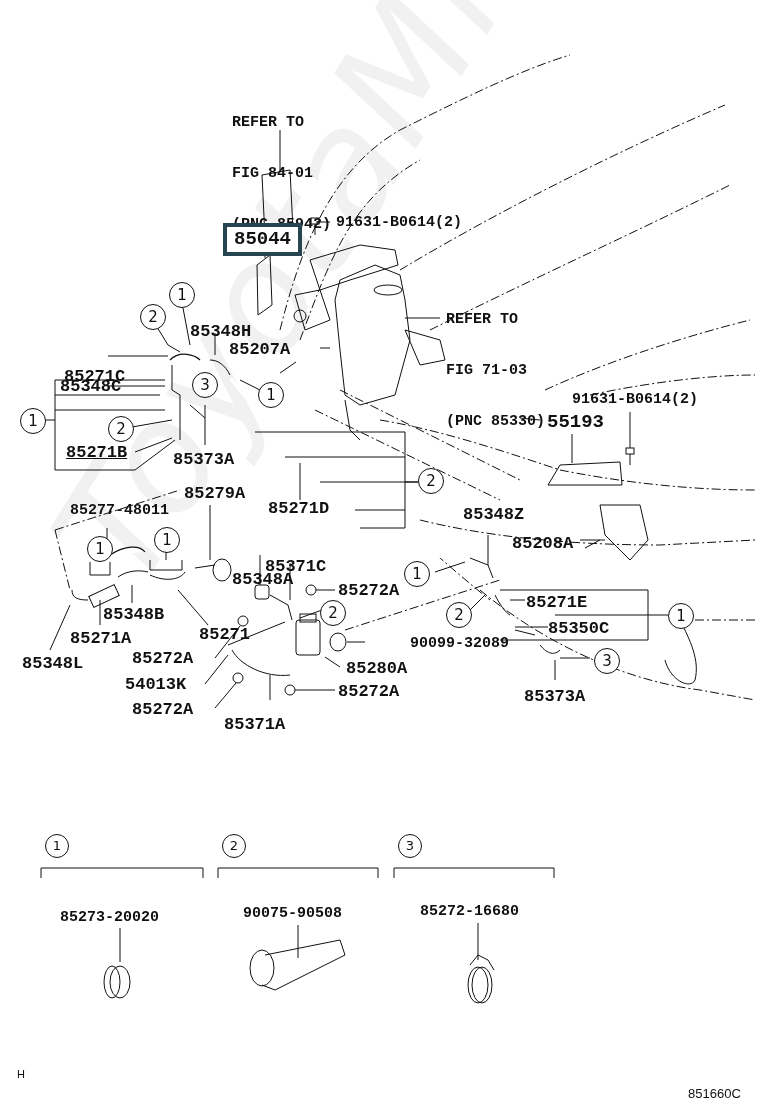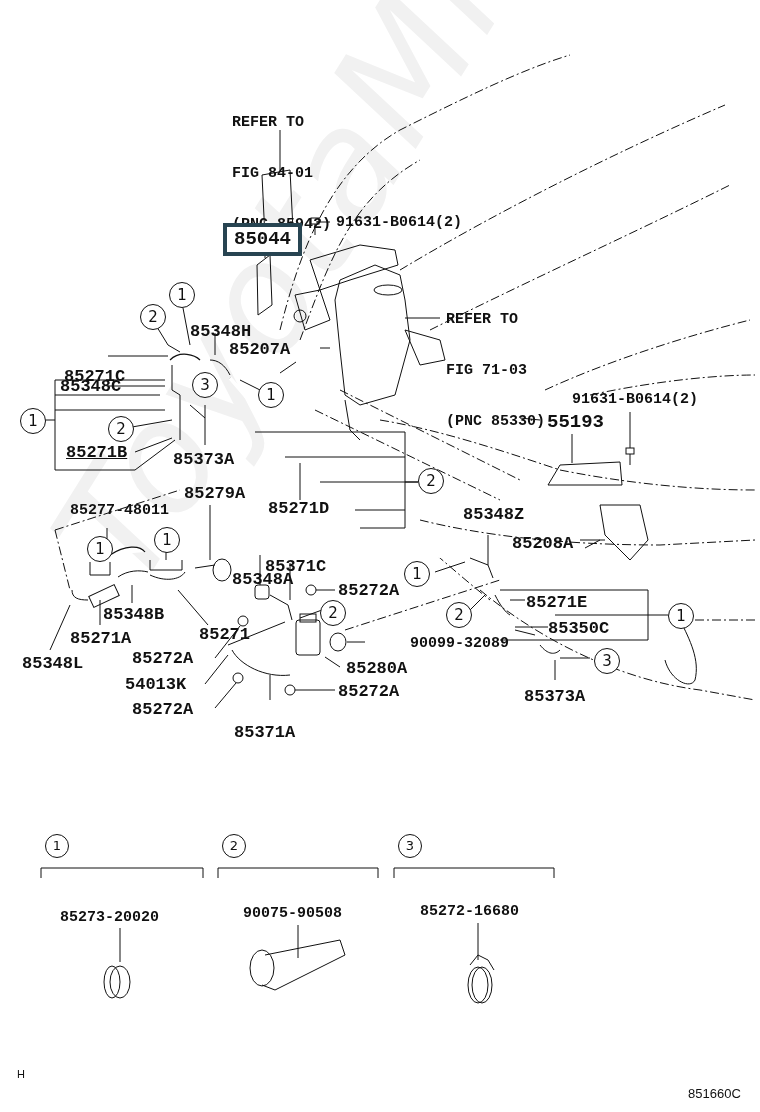--- a/index.html
+++ b/index.html
@@ -234,21 +234,21 @@
   <div class="lbl part-small" style="left:380px;top:636px;margin-left:30px;">90099-32089</div>
   <div class="lbl" style="left:548px;top:620px;">85350C</div>
   <div class="lbl" style="left:70px;top:630px;">85271A</div>
   <div class="lbl" style="left:132px;top:650px;">85272A</div>
   <div class="lbl" style="left:346px;top:660px;">85280A</div>
   <div class="lbl" style="left:22px;top:655px;">85348L</div>
   <div class="lbl" style="left:125px;top:676px;">54013K</div>
   <div class="lbl" style="left:338px;top:683px;">85272A</div>
   <div class="lbl" style="left:524px;top:688px;">85373A</div>
   <div class="lbl" style="left:132px;top:701px;">85272A</div>
-  <div class="lbl" style="left:234px;top:716px;margin-top:8px;">85371A</div>
+  <div class="lbl" style="left:224px;top:716px;">85371A</div>
 
   <div class="circ" style="left:169px;top:282px;">1</div>
   <div class="circ" style="left:140px;top:304px;">2</div>
   <div class="circ" style="left:192px;top:372px;">3</div>
   <div class="circ" style="left:258px;top:382px;">1</div>
   <div class="circ" style="left:20px;top:408px;">1</div>
   <div class="circ" style="left:108px;top:416px;">2</div>
   <div class="circ" style="left:418px;top:468px;">2</div>
   <div class="circ" style="left:87px;top:536px;">1</div>
   <div class="circ" style="left:154px;top:527px;">1</div>

